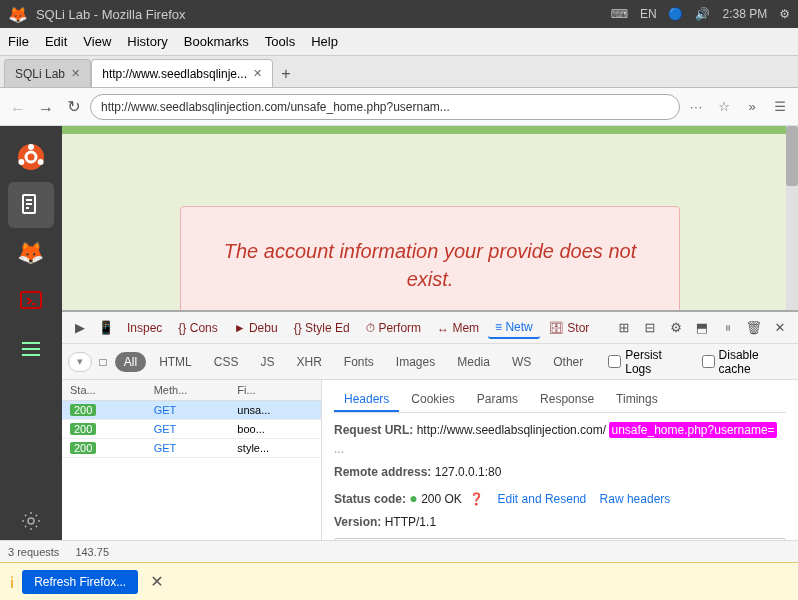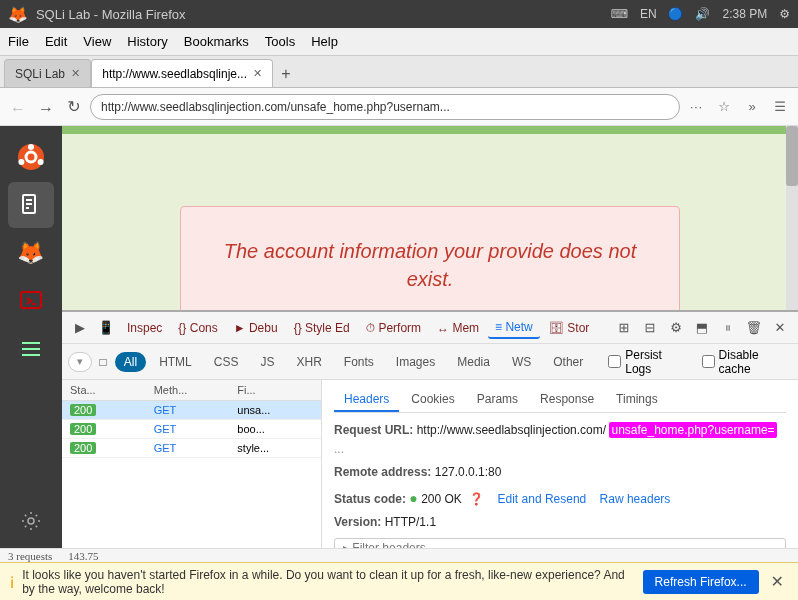--- a/index.html
+++ b/index.html
@@ -233,21 +233,21 @@
       flex-shrink: 0;
     }
     .filter-tab {
       padding: 3px 9px;
       font-size: 12px;
       color: #555;
       cursor: pointer;
       border-radius: 12px;
     }
     .filter-tab.active {
-      background: #0369a1;
+      background: #737373;
       color: #fff;
     }
     .filter-other {
       padding: 3px 9px;
       font-size: 12px;
       color: #555;
       cursor: pointer;
     }
     .filter-input-wrap {
       display: flex; align-items: center;
@@ -365,30 +365,29 @@
       color: #1a73e8;
       cursor: pointer;
       font-size: 12px;
     }
 
     
     .status-bar {
       position: absolute;
       left: 0; bottom: 38px;
       width: 798px;
-      height: 14px;
+      height: 22px;
       background: #f5f5f5;
       border-top: 1px solid #ddd;
       display: flex;
       align-items: center;
       padding: 0 8px;
       font-size: 11px;
       color: #555;
       gap: 16px;
-      font-family: Liberation Serif, serif;
     }
 
     
     .firefox-notif {
       position: absolute;
       left: 0; bottom: 0;
       width: 798px;
       height: 38px;
       background: #fff9db;
       border-top: 1px solid #e0c96b;
@@ -670,16 +669,15 @@
 
 <div class="status-bar">
   <span>3 requests</span>
   <span>
     <span>143.75</span>
   </span>
 </div>
 
 <div class="firefox-notif">
   <span class="notif-icon">ℹ</span>
-  <span class="notif-text">It looks like you haven't started Firefox in a while. Do you want to clean it up for a fresh, like-new experience? And by the way, welcome back!</span>
   <button class="notif-btn">Refresh Firefox...</button>
   <span class="notif-close">✕</span>
 </div>
 
 </body></html>

